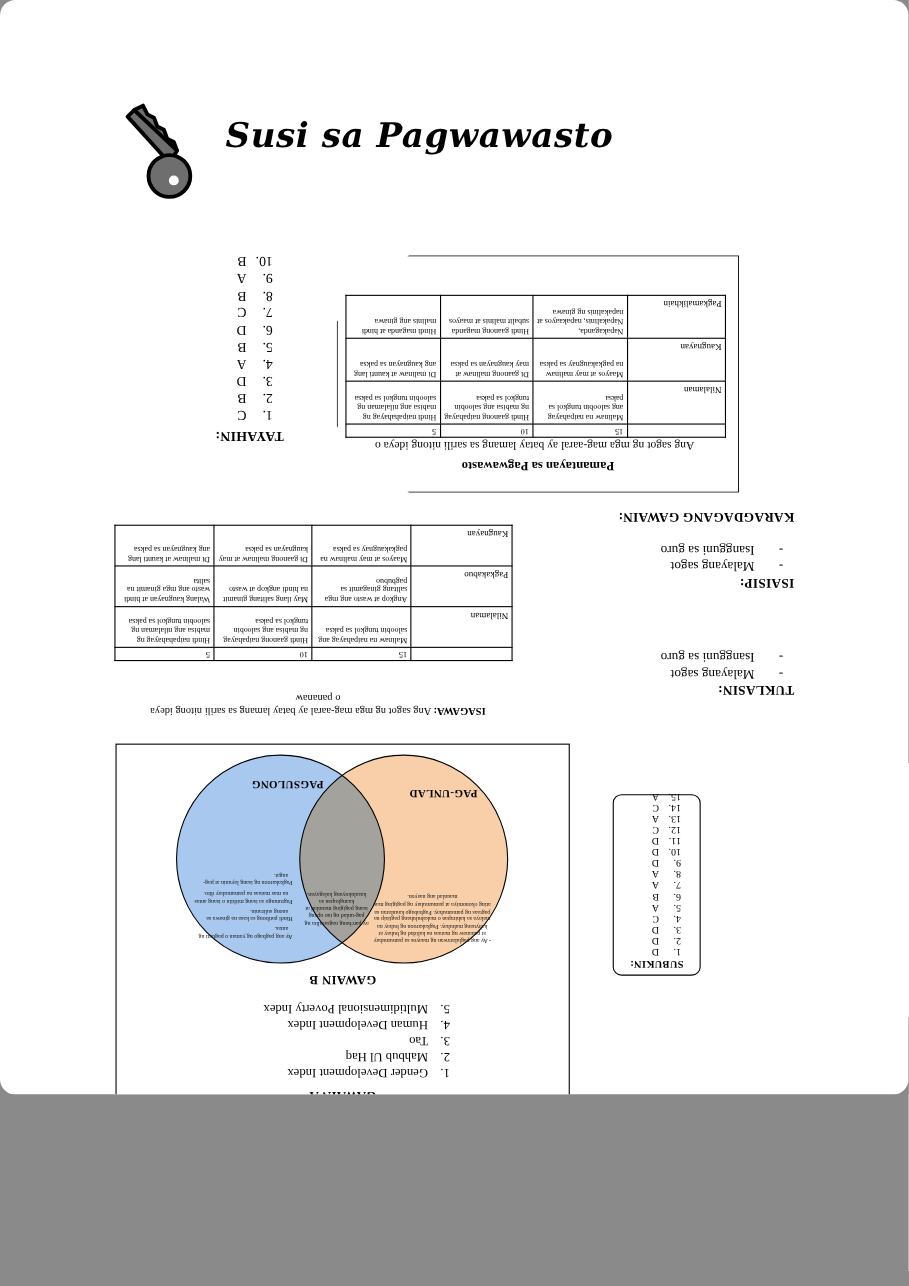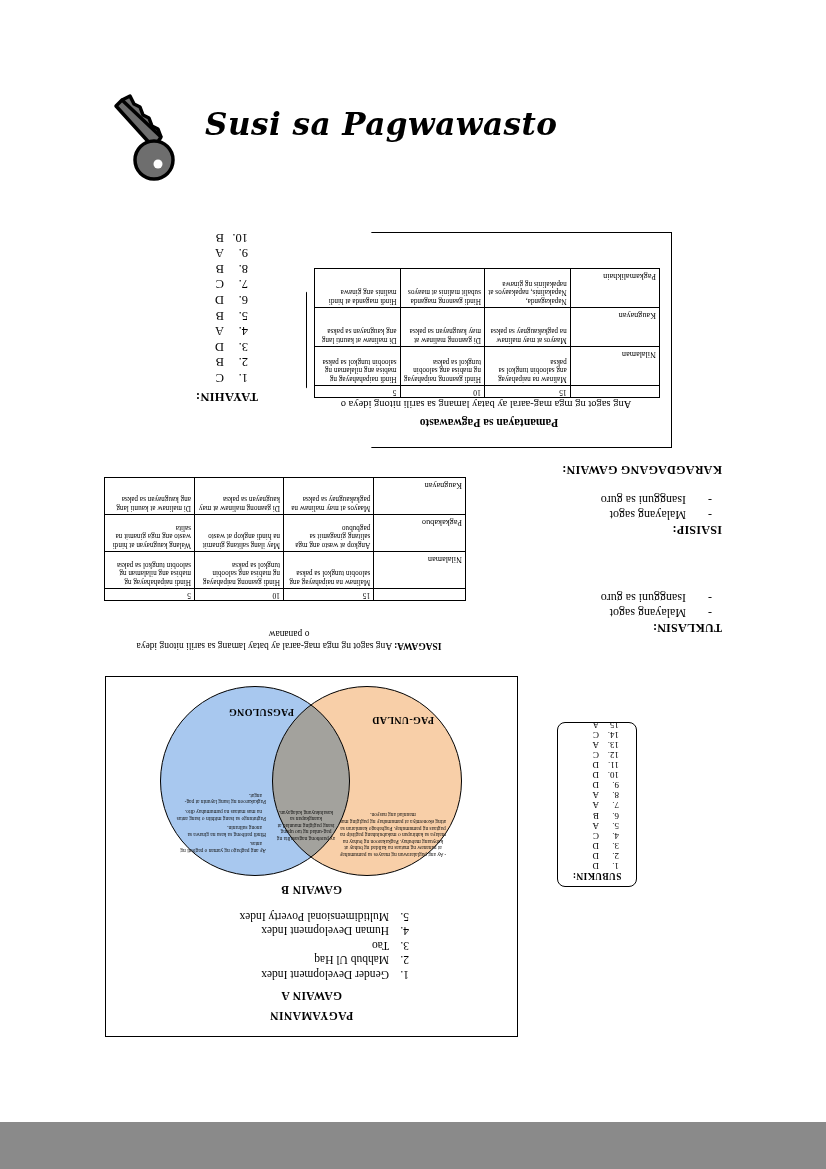--- a/index.html
+++ b/index.html
@@ -1,19 +1,20 @@
 <!DOCTYPE html>
 <html><head>
 <meta charset="utf-8">
 <style>
   html,body{margin:0;padding:0;background:#8a8a8a;}
   body{font-family:"Liberation Serif", serif;}
   .page{
-    position:relative;width:826px;height:1122px;background:#ffffff;margin:0 auto;
+    position:relative;width:826px;height:995px;background:#ffffff;margin:0 auto;
     overflow:hidden;
+    border-radius:14px;
   }
 
   
   .header{position:absolute;left:110px;top:92px;width:600px;height:100px;}
   .key-icon{position:absolute;left:0;top:0;width:70px;height:90px;}
   .doc-title{
     position:absolute;left:95px;top:14px;
     font-family:"DejaVu Serif", serif;
     font-weight:bold;font-style:italic;font-size:31px;letter-spacing:.5px;color:#000;
     white-space:nowrap;

